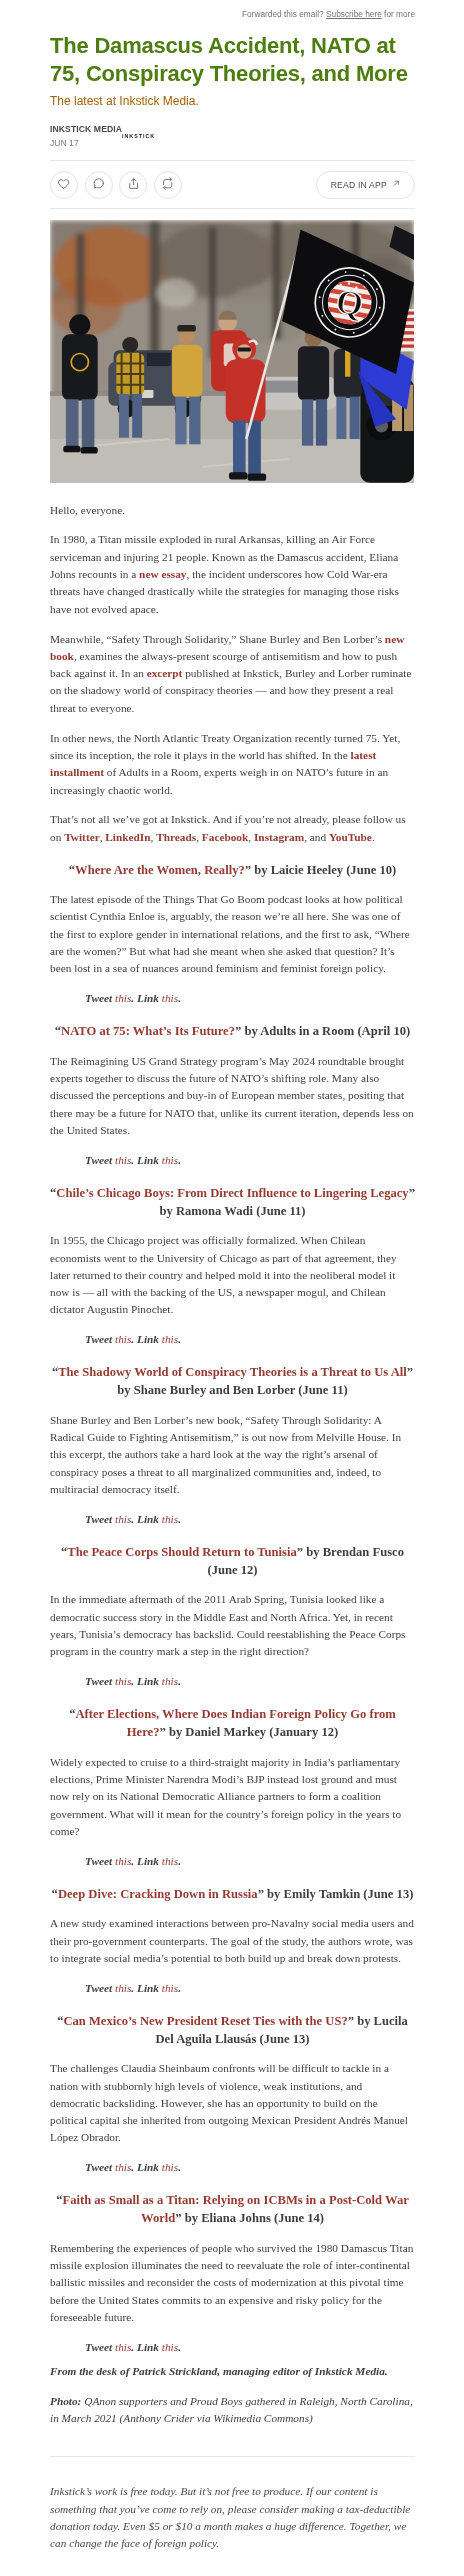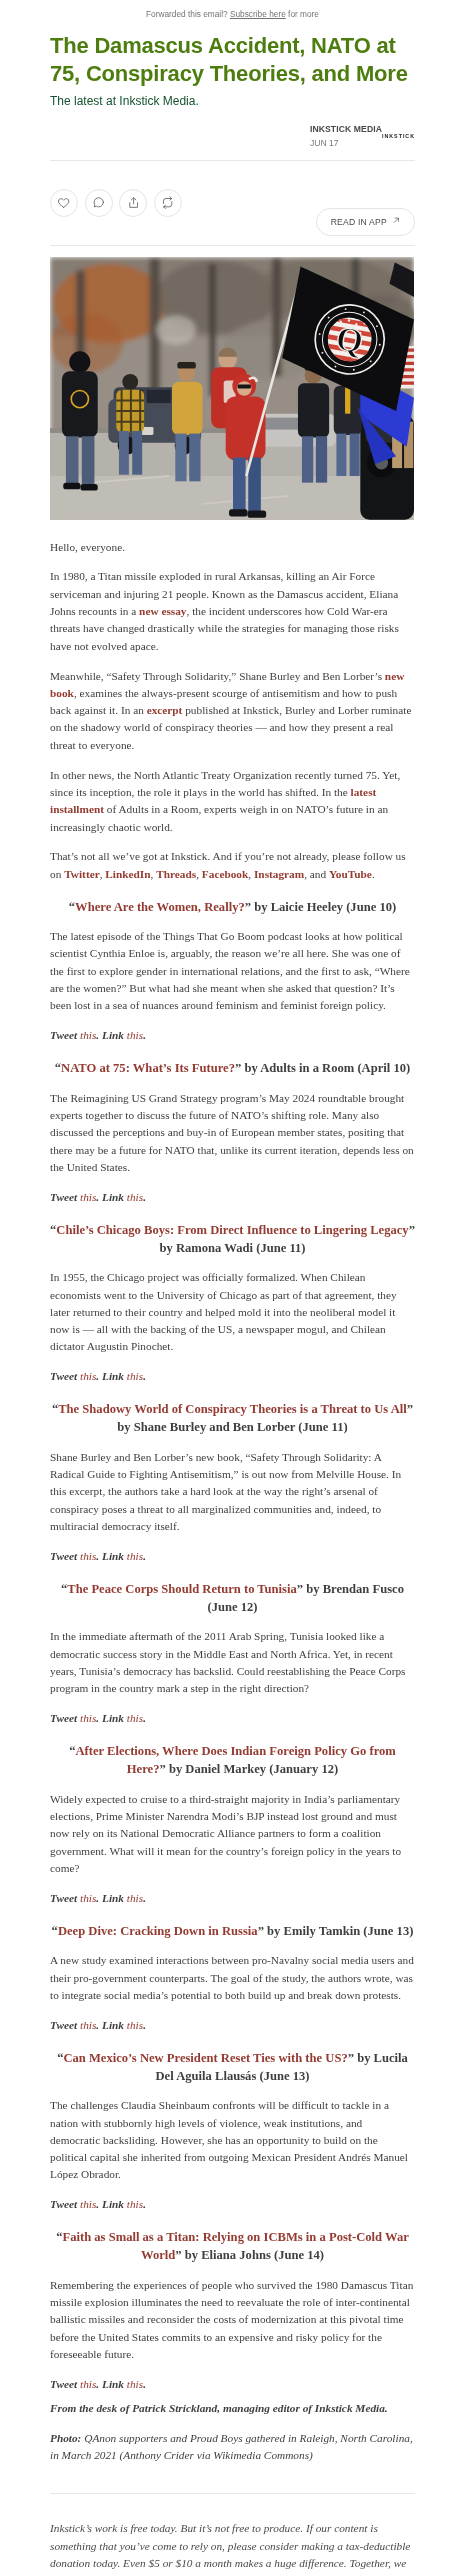--- a/index.html
+++ b/index.html
@@ -2,51 +2,51 @@
 <html style="--accent: #943b32; --donate: #8d4037; --orange: #ff6719;font-size:10.6px"><head>
 <meta charset="utf-8">
 <style>
   :root{ --accent:#943b32; --donate:#8d4037; --orange:#ff6719; }
   *{ box-sizing:border-box; }
   html,body{ margin:0; padding:0; background:#ffffff; }
   body{ width:465px; font-family:"Liberation Sans",sans-serif; color:#3f3f3f; }
   .page{ padding:9.3px 50px 24px 50px; }
   .serif{ font-family:"Liberation Serif",serif; }
 
-  .banner{ text-align:center; font-size:8.3px; color:#737373; line-height:10.6px; }
+  .banner{ text-align:right; font-size:8.3px; color:#737373; line-height:10.6px; }
   .banner .sub-link{ text-decoration:underline; color:#737373; cursor:pointer; }
 
   .title{ margin:12px 0 0; font-size:22px; line-height:28px; font-weight:bold; color:#4d7c0f; letter-spacing:-0.2px; }
-  .subtitle{ margin-top:6.6px; font-size:12px; line-height:15.3px; color:#14532d; font-weight:normal; }
-
-  .byline-row{ margin-top:14.6px; display:flex; justify-content:flex-end; align-items:center; }
+  .subtitle{ margin-top:6.6px; font-size:12px; line-height:15.3px; color:#a16207; font-weight:normal; }
+
+  .byline-row{ margin-top:14.6px; display:flex; justify-content:flex-start; align-items:center; }
   .pub-name{ font-size:8.6px; font-weight:bold; color:#484848; letter-spacing:0.1px; }
   .pub-date{ margin-top:4px; font-size:8.6px; color:#787878; }
   .logo-mini{ font-size:5.3px; font-weight:bold; letter-spacing:1px; color:#1d1d1d; }
 
   .rule{ border:0; border-top:0.7px solid #e7e7e7; margin:0; }
   .rule-1{ margin-top:12px; }
   .rule-2{ margin-top:9.3px; }
 
   .actions{ margin-top:9.3px; display:flex; align-items:center; }
   .icon-btn{ width:28px; height:28px; border:0.7px solid #e4e4e4; border-radius:50%; background:#fff;
              display:flex; align-items:center; justify-content:center; margin-right:6.6px; cursor:pointer; }
   .icon-btn svg, .pill svg{ stroke:#6f6f6f; fill:none; stroke-width:1.7; stroke-linecap:round; stroke-linejoin:round; }
   .read-app{ margin-left:auto; height:28px; border:0.7px solid #e4e4e4; border-radius:14px; background:#fff;
              display:flex; align-items:center; gap:5.3px; padding:0 13.3px; font-size:8.6px; color:#4a4a4a;
-             letter-spacing:0.2px; cursor:pointer; white-space:nowrap;margin-top:37px; }
+             letter-spacing:0.2px; cursor:pointer; white-space:nowrap; }
   .read-app svg{ stroke:#4a4a4a; fill:none; stroke-width:1.8; stroke-linecap:round; }
 
   .hero{ margin-top:10.6px; }
   .hero svg{ display:block; }
 
   .para{ font-size:11.3px; line-height:17.3px; margin:12.6px 0 0; }
   .greeting{ margin-top:19px; }
   .article-h{ font-size:12.6px; line-height:18px; font-weight:bold; margin:14.6px 0 0;text-align:center; }
-  .tweet{ font-style:italic; }
+  .tweet{ font-style:italic;margin-left:35px; }
   .b{ font-weight:bold; }
   .lnk{ color:var(--accent); cursor:pointer; }
   .signoff{ font-weight:bold; font-style:italic; margin-top:7px; }
   .credit{ font-style:italic; margin-top:12.6px; }
   .rule-3{ margin-top:28px; }
   .donate-para{ font-style:italic; color:#4a4a4a; margin-top:26.6px; }
 </style>
 </head>
 <body>
 

